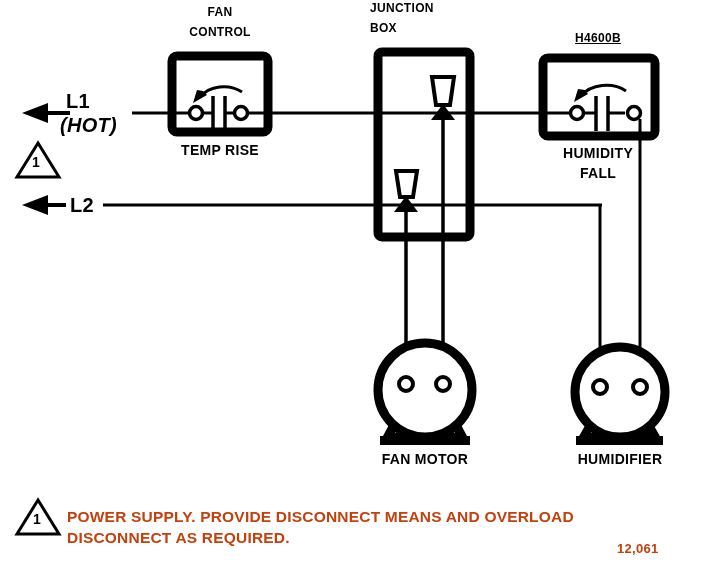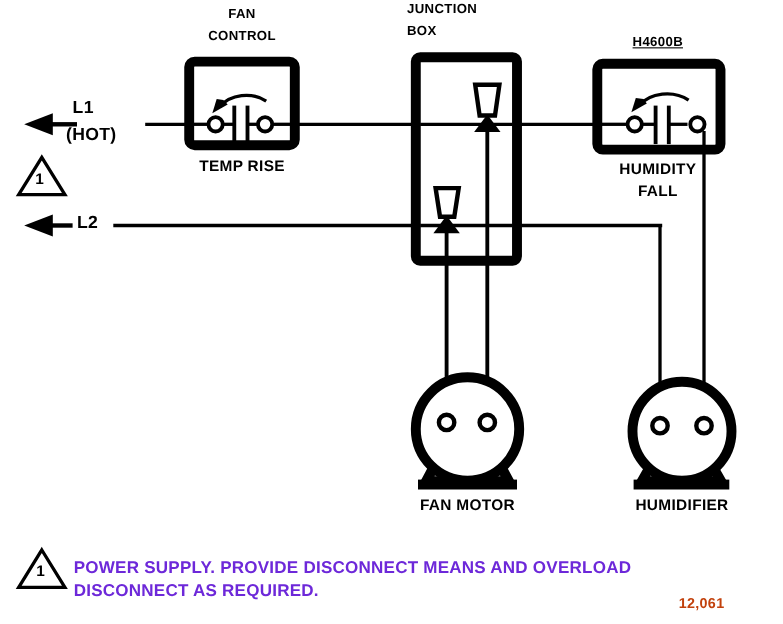--- a/index.html
+++ b/index.html
@@ -38,30 +38,30 @@
   }
   .lbl-comp {
     font-size: 12px;
     text-align: center;
   }
   .lbl-sub {
     font-size: 14px;
     text-align: center;
   }
   .lbl-line {
-    font-size: 16px;
+    font-size: 20px;
   }
   .footer-note {
     position: absolute;
     font-family: "Liberation Sans", sans-serif;
     font-weight: bold;
     font-size: 15.5px;
     line-height: 1.33;
     letter-spacing: 0.2px;
-    color: #6d28d9;
+    color: #c2410c;
     white-space: pre-line;
   }
   .footer-code {
     position: absolute;
     font-family: "Liberation Sans", sans-serif;
     font-weight: bold;
     font-size: 13px;
     color: #c2410c;
     letter-spacing: 0.3px;
   }
@@ -172,21 +172,21 @@
     <g>
       <polygon points="38,143 59,177 17,177" fill="#fff" stroke="#000" stroke-width="3"></polygon>
     </g>
 
     <g>
       <polygon points="38,500 59,534 17,534" fill="#fff" stroke="#000" stroke-width="3"></polygon>
     </g>
   </svg>
 
   <div class="lbl lbl-line" style="left:66px; top:90px;">L1</div>
-  <div class="lbl lbl-line" style="left:60px; top:114px;">(HOT)</div>
+  <div class="lbl lbl-line" style="left:60px; top:114px;font-style:italic;">(HOT)</div>
 
   <div class="lbl lbl-line" style="left:70px; top:194px;">L2</div>
 
   <div class="lbl" style="left:32px; top:155px; font-size:14px;">1</div>
 
   <div class="lbl lbl-comp" style="left:160px; top:6px; width:120px;">FAN</div>
   <div class="lbl lbl-comp" style="left:160px; top:26px; width:120px;">CONTROL</div>
   <div class="lbl lbl-sub" style="left:158px; top:143px; width:124px;">TEMP RISE</div>
 
   <div class="lbl lbl-comp" style="left:370px; top:2px; width:120px; text-align:left;">JUNCTION</div>

